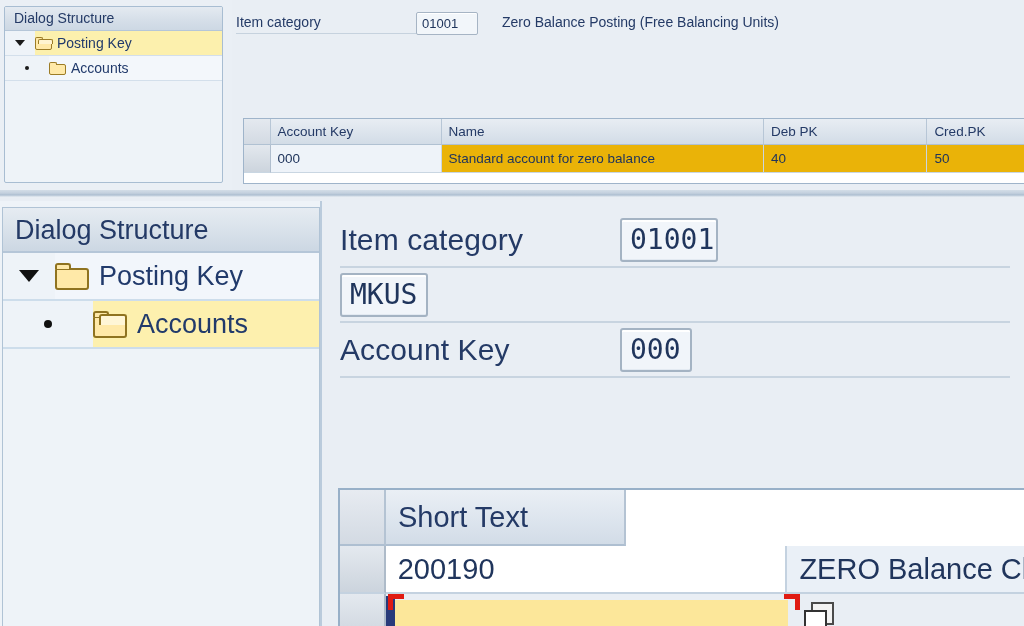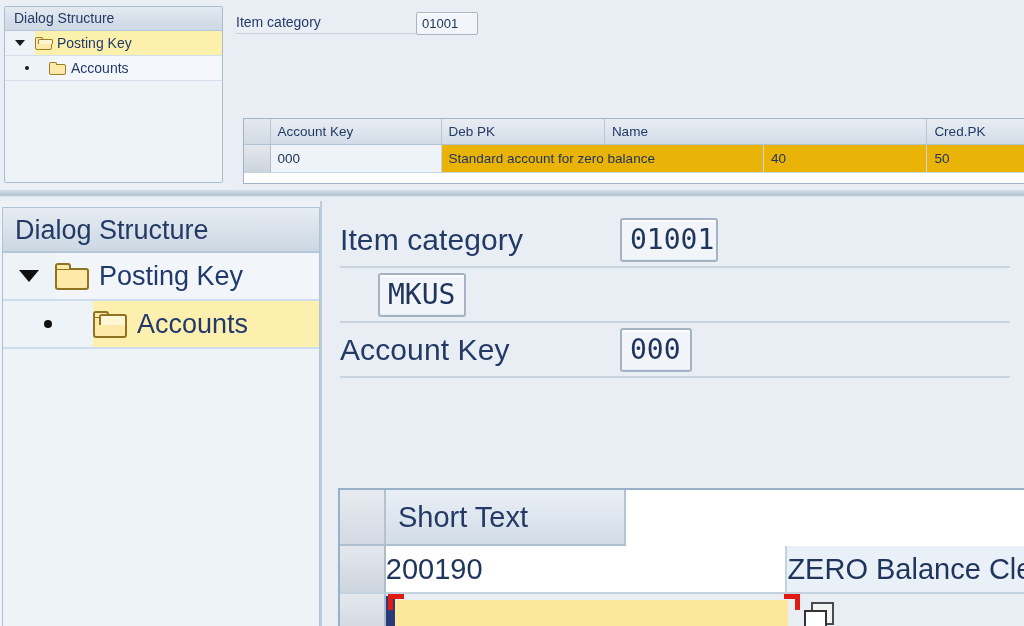--- a/index.html
+++ b/index.html
@@ -279,21 +279,21 @@
     border-radius: 3px;
     font-size: 28px;
     color: #20355c;
     display: flex; align-items: center;
     padding: 0 8px;
     box-shadow: inset 0 2px 0 #ffffff, inset 0 -1px 0 #e3eaf2;
     font-family: "DejaVu Sans Mono", monospace;
     letter-spacing: 0px;
   }
   .bp-finput.w5 { width: 98px; }
-  .bp-finput.w4 { width: 88px; margin-left: 38px; }
+  .bp-finput.w4 { width: 88px; }
   .bp-finput.w3 { width: 72px; }
 
   
   .bp-table {
     position: absolute; left: 12px; top: 291px;
     width: 690px; height: 140px;
     border: 2px solid #98b0c8;
     background: #ffffff;
     overflow: hidden;
   }
@@ -306,20 +306,21 @@
     border-right: 2px solid #b4c3d3;
     border-bottom: 2px solid #aebfd1;
     white-space: nowrap; overflow: hidden;
   }
   .bp-th.sel { width: 46px; padding: 0;
     background: linear-gradient(to bottom, #e7ebf1 0%, #d3dae3 100%); }
   .bp-tr { display: flex; height: 48px; }
   .bp-td {
     height: 48px; line-height: 46px;
     font-size: 29px; color: #20355c;
+    padding-left: 12px;
     border-right: 2px solid #c4d2e0;
     border-bottom: 2px solid #c4d2e0;
     background: #ffffff;
     white-space: nowrap; overflow: hidden;
   }
   .bp-td.rowsel {
     width: 46px; padding: 0;
     background: linear-gradient(to bottom, #e4e9ef 0%, #ccd4dd 100%);
     border-right: 2px solid #aebbc9;
   }
@@ -410,27 +411,28 @@
       </div>
     </div>
 
     <div class="tp-empty"></div>
   </div>
 
   <div class="tp-form">
     <span class="tp-form-label">Item category</span>
     <span class="tp-input">01001</span>
   </div>
+  <div class="tp-title">Zero Balance Posting (Free Balancing Units)</div>
 
   <div class="tp-table">
     <div class="tp-thead">
       <div class="tp-th sel"></div>
       <div class="tp-th" style="width:180px">Account Key</div>
+      <div class="tp-th" style="width:340px">Name</div>
       <div class="tp-th" style="width:172px">Deb PK</div>
-      <div class="tp-th" style="width:340px">Name</div>
       <div class="tp-th" style="width:110px">Cred.PK</div>
     </div>
     <div class="tp-tr">
       <div class="tp-td rowsel"></div>
       <div class="tp-td keycell" style="width:180px">000</div>
       <div class="tp-td" style="width:340px">Standard account for zero balance</div>
       <div class="tp-td" style="width:172px">40</div>
       <div class="tp-td" style="width:110px">50</div>
     </div>
   </div>

